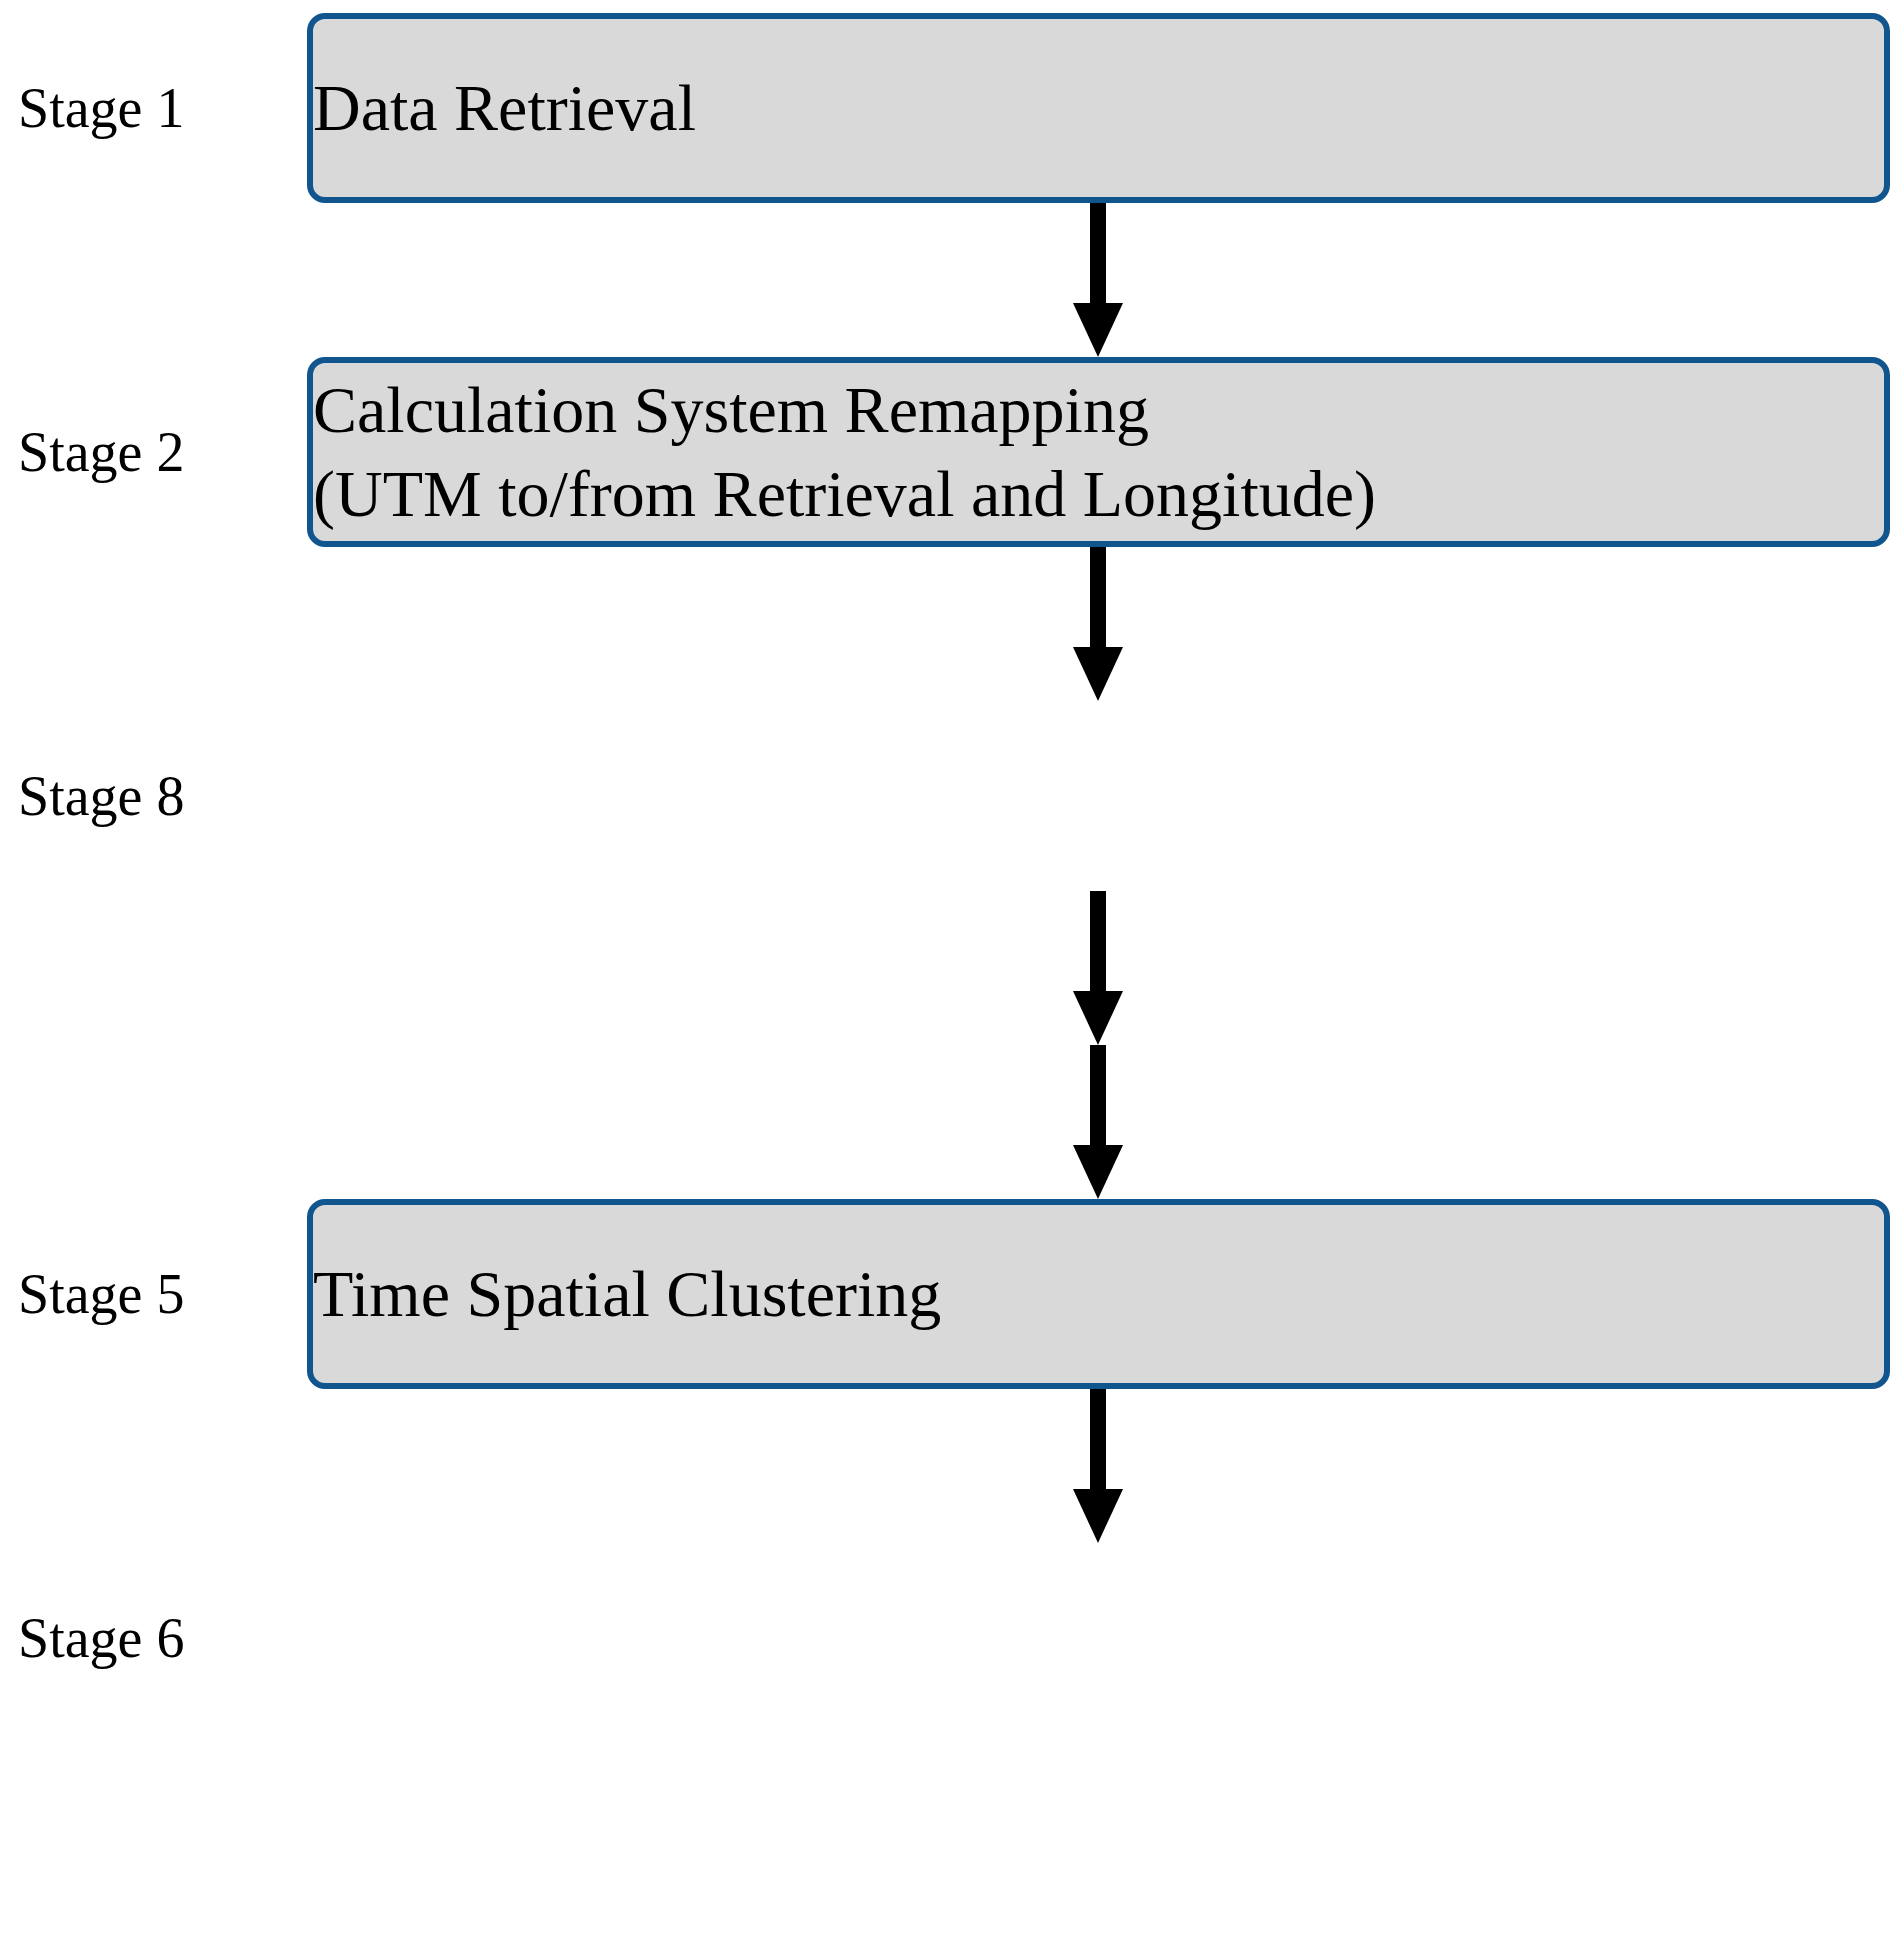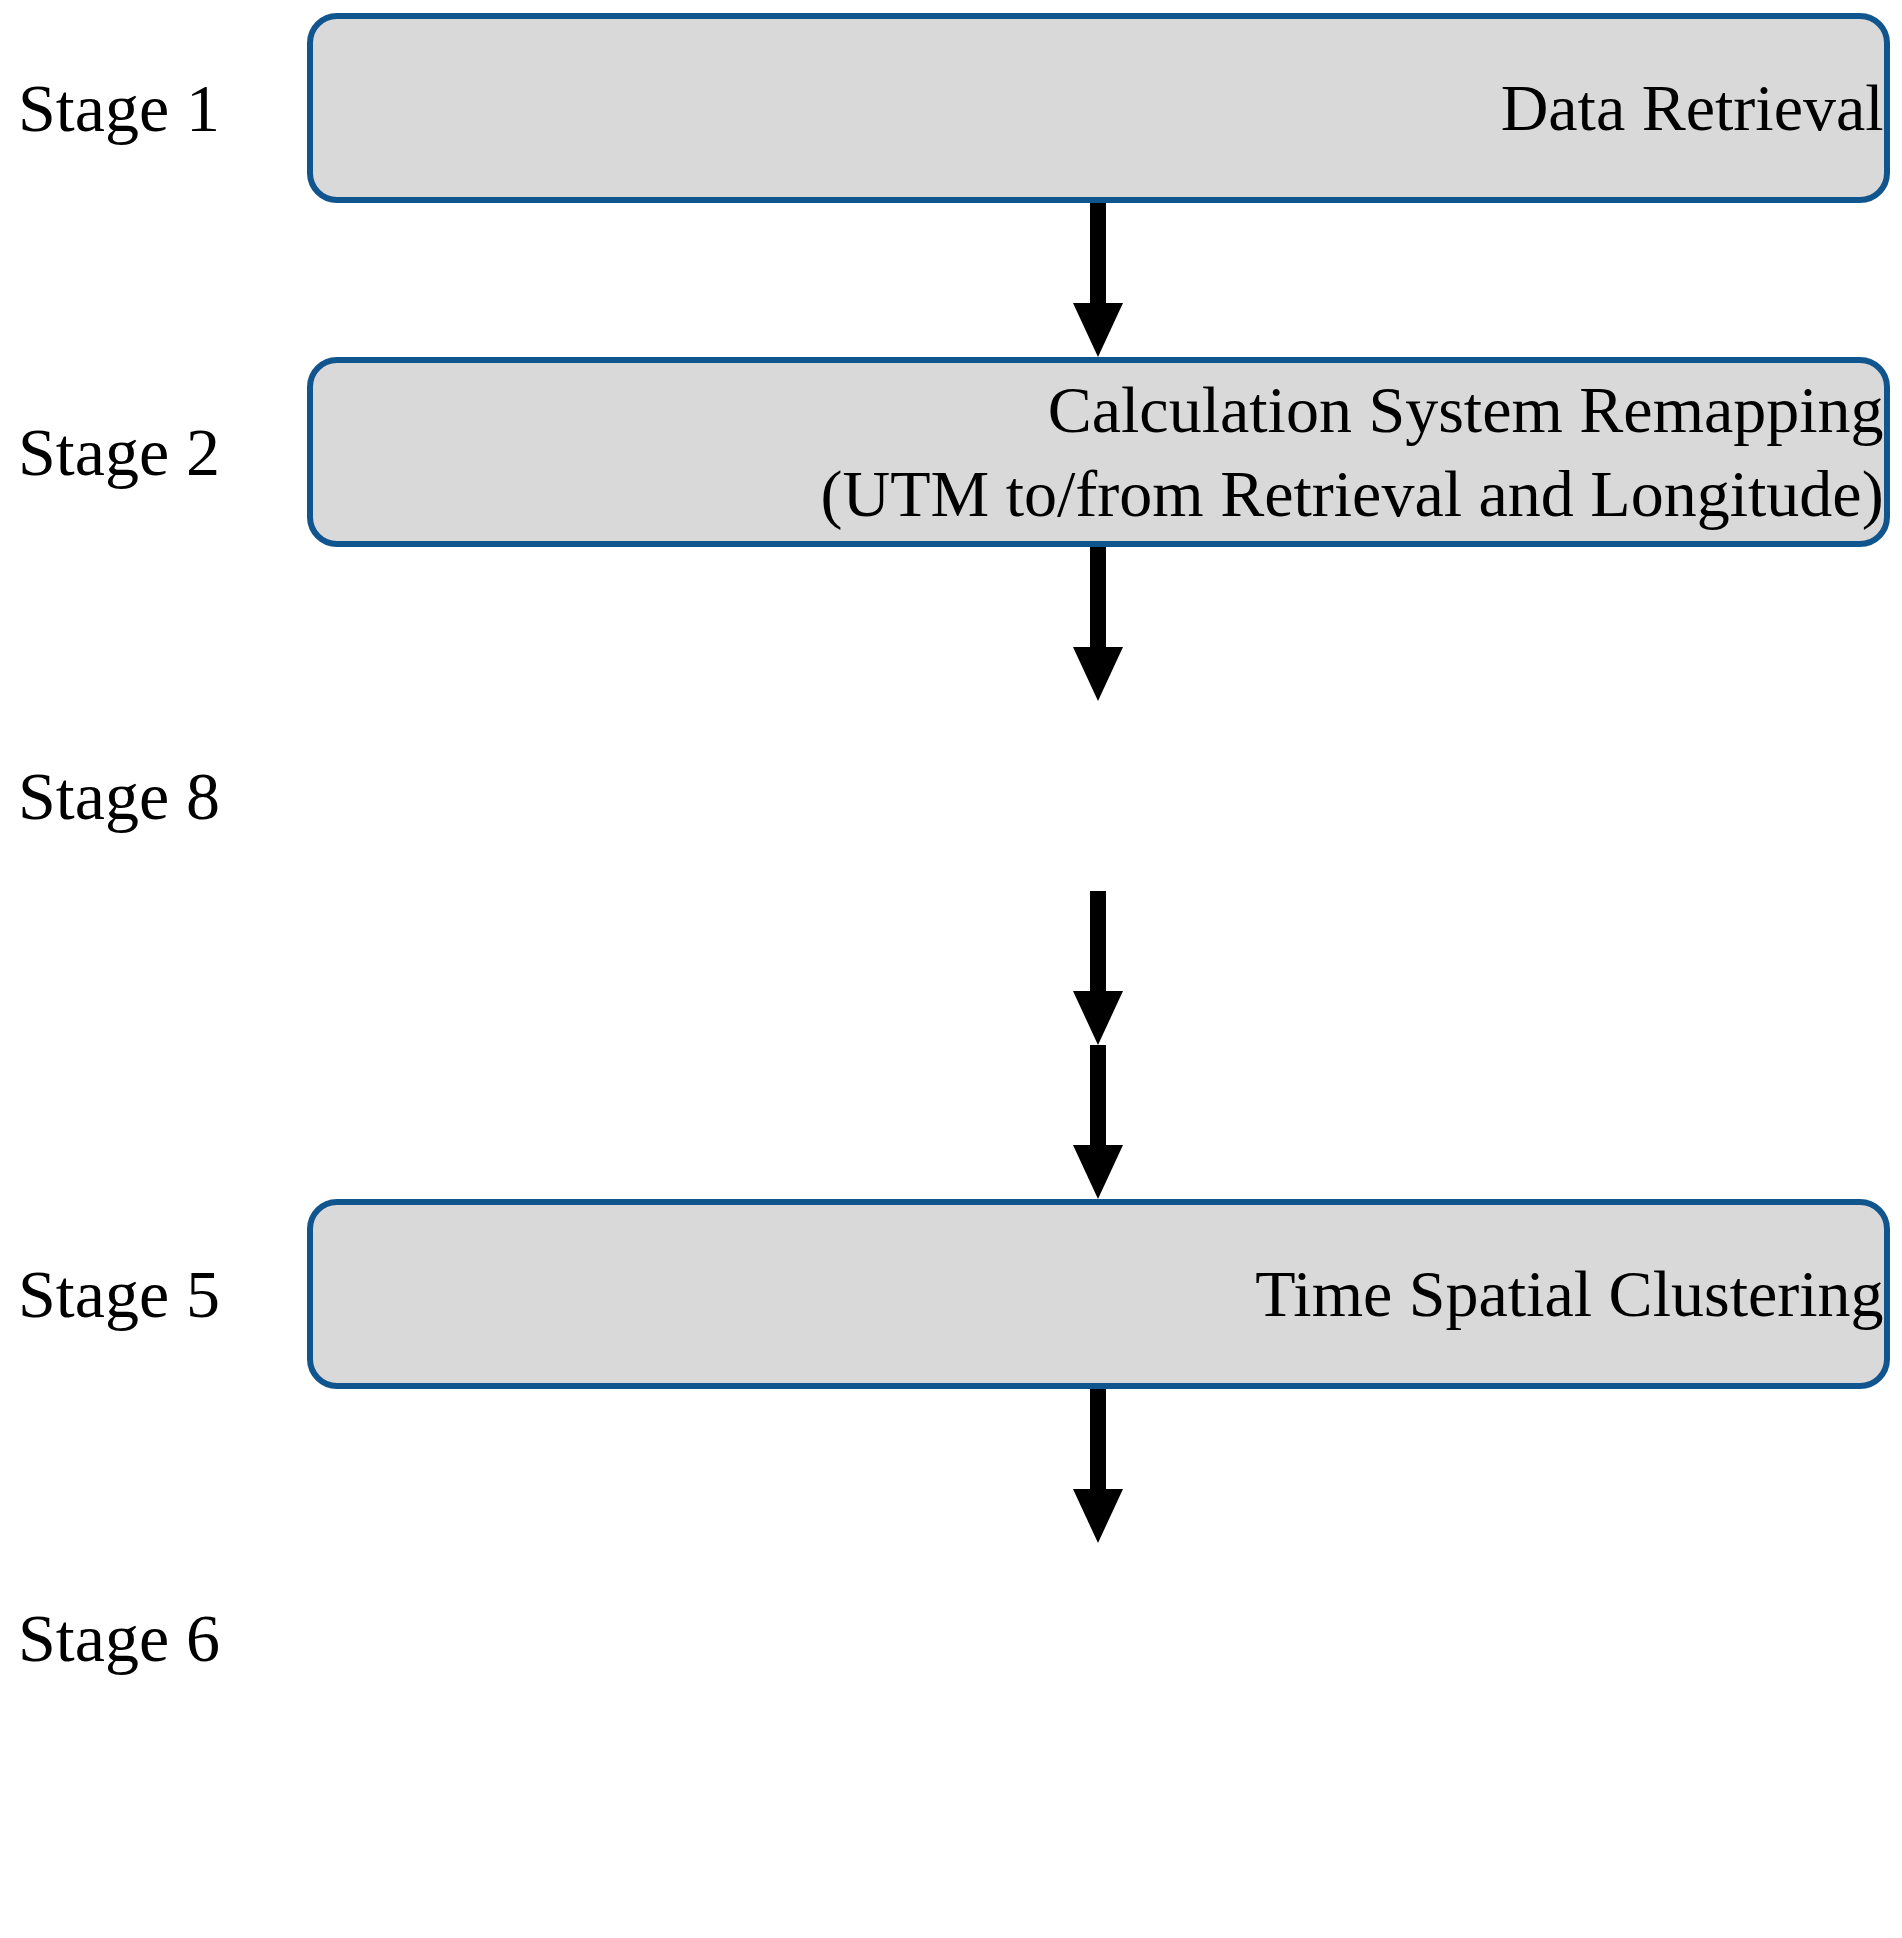--- a/index.html
+++ b/index.html
@@ -25,36 +25,36 @@
   .stage-row {
     display: flex;
     align-items: center;
     height: 190px;
     width: 100%;
   }
   .stage-label {
     width: 307px;
     box-sizing: border-box;
     padding-left: 18px;
-    font-size: 68px;
+    font-size: 56px;
     line-height: 1;
     white-space: nowrap;
     flex: 0 0 307px;
   }
   .stage-box {
     flex: 1 1 auto;
     margin-right: 13.4px;
     height: 190px;
     box-sizing: border-box;
     background: #D9D9D9;
     border: 6.2px solid #11558F;
-    border-radius: 30px;
+    border-radius: 18px;
     display: flex;
     flex-direction: column;
-    align-items: flex-end;
+    align-items: flex-start;
     justify-content: center;
     text-align: center;
   }
   .box-line {
     display: block;
     font-size: 66px;
     line-height: 1.28;
     white-space: nowrap;
   }
   .box-line:empty { display: none; }

